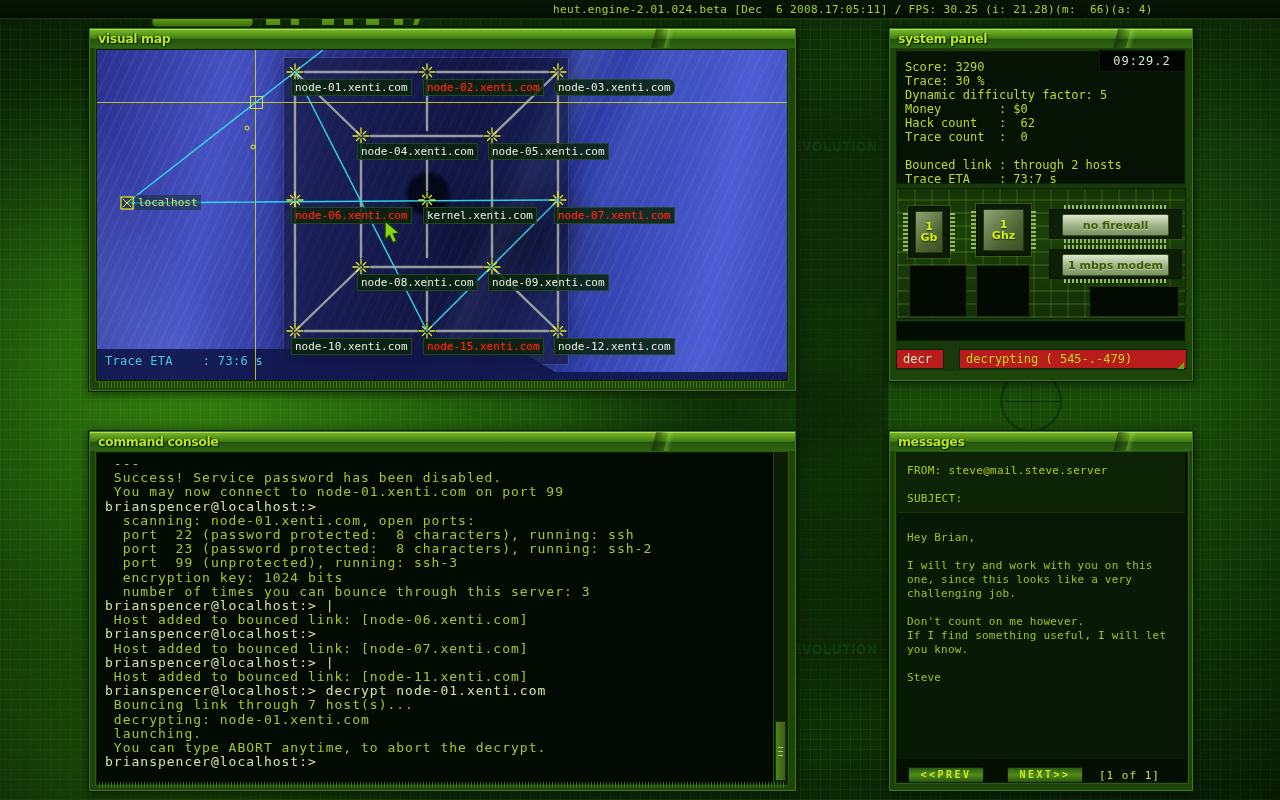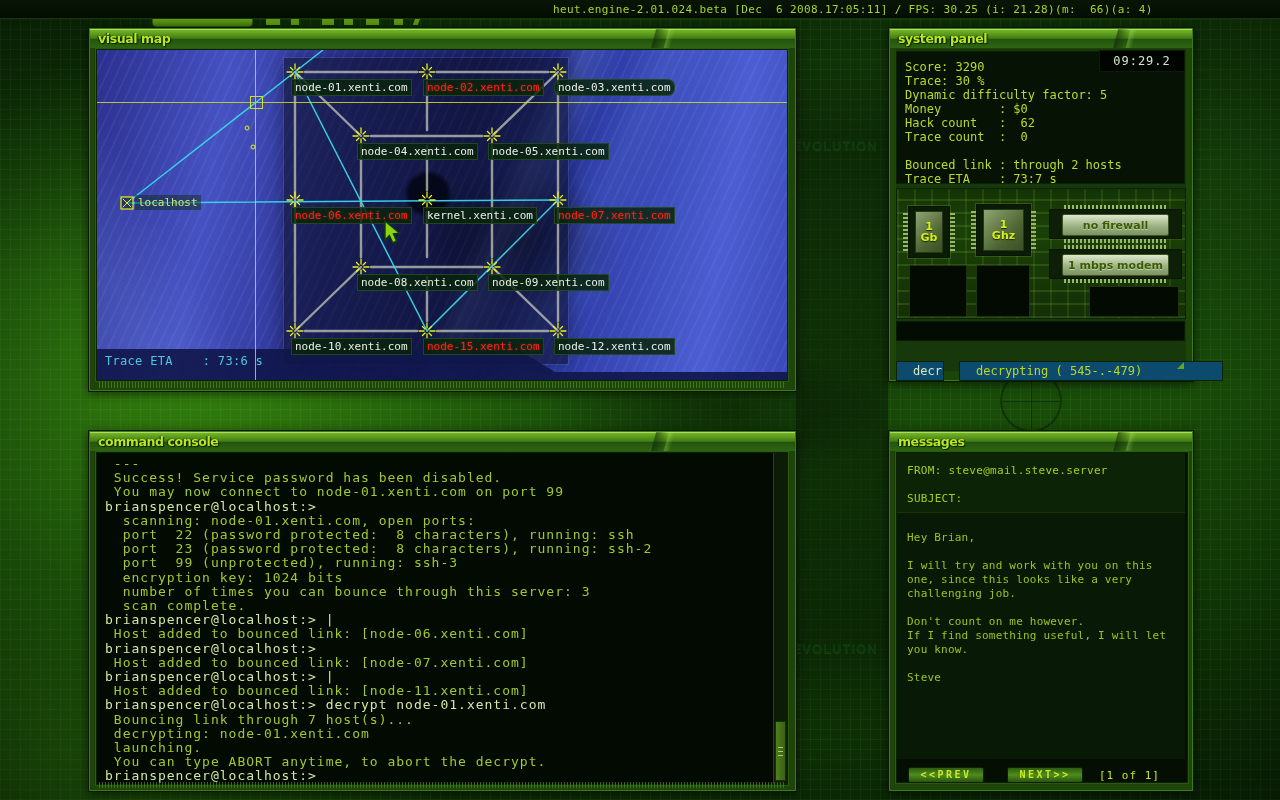--- a/index.html
+++ b/index.html
@@ -110,24 +110,24 @@
   .chip .core b{font:bold 11px "DejaVu Sans",sans-serif;color:#d8ee18;line-height:11px;text-shadow:0 1px 1px #16260a;}
   .badge{position:absolute;background:#0d1f06;border:1px solid #0a1504;padding:4px 12px;box-sizing:border-box;}
   .badge::before,.badge::after{content:"";position:absolute;left:14px;right:14px;height:4px;
       background:repeating-linear-gradient(90deg,#9ab86a 0 2px,transparent 2px 4px);}
   .badge::before{top:-5px;} .badge::after{bottom:-5px;}
   .badge .metal{height:100%;background:linear-gradient(#dde8cc,#9cb284 55%,#7a9362);
       border:1px solid #3c5222;border-radius:2px;display:flex;align-items:center;justify-content:center;
       font:bold 11px "DejaVu Sans",sans-serif;color:#3c5a07;text-shadow:0 1px 0 rgba(230,255,200,0.5);}
   .slot{position:absolute;background:#030a02;border:1px solid rgba(130,200,70,0.22);}
   .sysbar{position:absolute;left:0;top:272px;width:289px;height:20px;background:#030c03;border:1px solid #0a1c06;box-sizing:border-box;}
-  .decrbox{position:absolute;background:#0c4a6e;border:1px solid #0d2206;height:20px;box-sizing:border-box;
-      font:12px "DejaVu Sans Mono",monospace;line-height:18px;padding-left:16px;white-space:pre;margin-top:12px;}
+  .decrbox{position:absolute;background:#b91c1c;border:1px solid #0d2206;height:20px;box-sizing:border-box;
+      font:12px "DejaVu Sans Mono",monospace;line-height:18px;padding-left:6px;white-space:pre;}
   #decr-label{left:0;top:300px;width:48px;color:#d8e8c0;}
-  #decr-status{left:63px;top:300px;width:264px;color:#b8d820;}
+  #decr-status{left:63px;top:300px;width:228px;color:#b8d820;}
   .resize-tri{position:absolute;right:2px;bottom:2px;width:0;height:0;
       border-left:7px solid transparent;border-bottom:7px solid #6aa51e;}
 
   
   #console-panel{left:88px;top:430px;width:707px;height:360px;}
   #console-panel .panel-body{left:7px;top:21px;width:690px;height:331px;background:#020a02;overflow:hidden;}
   .console-body{position:absolute;inset:0;padding:4px 20px 0 8px;}
   .cline{font:13px "DejaVu Sans Mono",monospace;letter-spacing:1px;line-height:14.2px;white-space:pre;}
   .co{color:#a3c82e;}
   .cp{color:#d3e6a6;}
@@ -408,21 +408,20 @@
           <div class="cline co"> ---</div>
           <div class="cline co"> Success! Service password has been disabled.</div>
           <div class="cline co"> You may now connect to node-01.xenti.com on port 99</div>
           <div class="cline cp">brianspencer@localhost:&gt;</div>
           <div class="cline co">  scanning: node-01.xenti.com, open ports:</div>
           <div class="cline co">  port  22 (password protected:  8 characters), running: ssh</div>
           <div class="cline co">  port  23 (password protected:  8 characters), running: ssh-2</div>
           <div class="cline co">  port  99 (unprotected), running: ssh-3</div>
           <div class="cline co">  encryption key: 1024 bits</div>
           <div class="cline co">  number of times you can bounce through this server: 3</div>
-          <div class="cline co">  scan complete.</div>
           <div class="cline cp">brianspencer@localhost:&gt; |</div>
           <div class="cline co"> Host added to bounced link: [node-06.xenti.com]</div>
           <div class="cline cp">brianspencer@localhost:&gt;</div>
           <div class="cline co"> Host added to bounced link: [node-07.xenti.com]</div>
           <div class="cline cp">brianspencer@localhost:&gt; |</div>
           <div class="cline co"> Host added to bounced link: [node-11.xenti.com]</div>
           <div class="cline cp">brianspencer@localhost:&gt; decrypt node-01.xenti.com</div>
           <div class="cline co"> Bouncing link through 7 host(s)...</div>
           <div class="cline co"> decrypting: node-01.xenti.com</div>
           <div class="cline co"> launching.</div>

